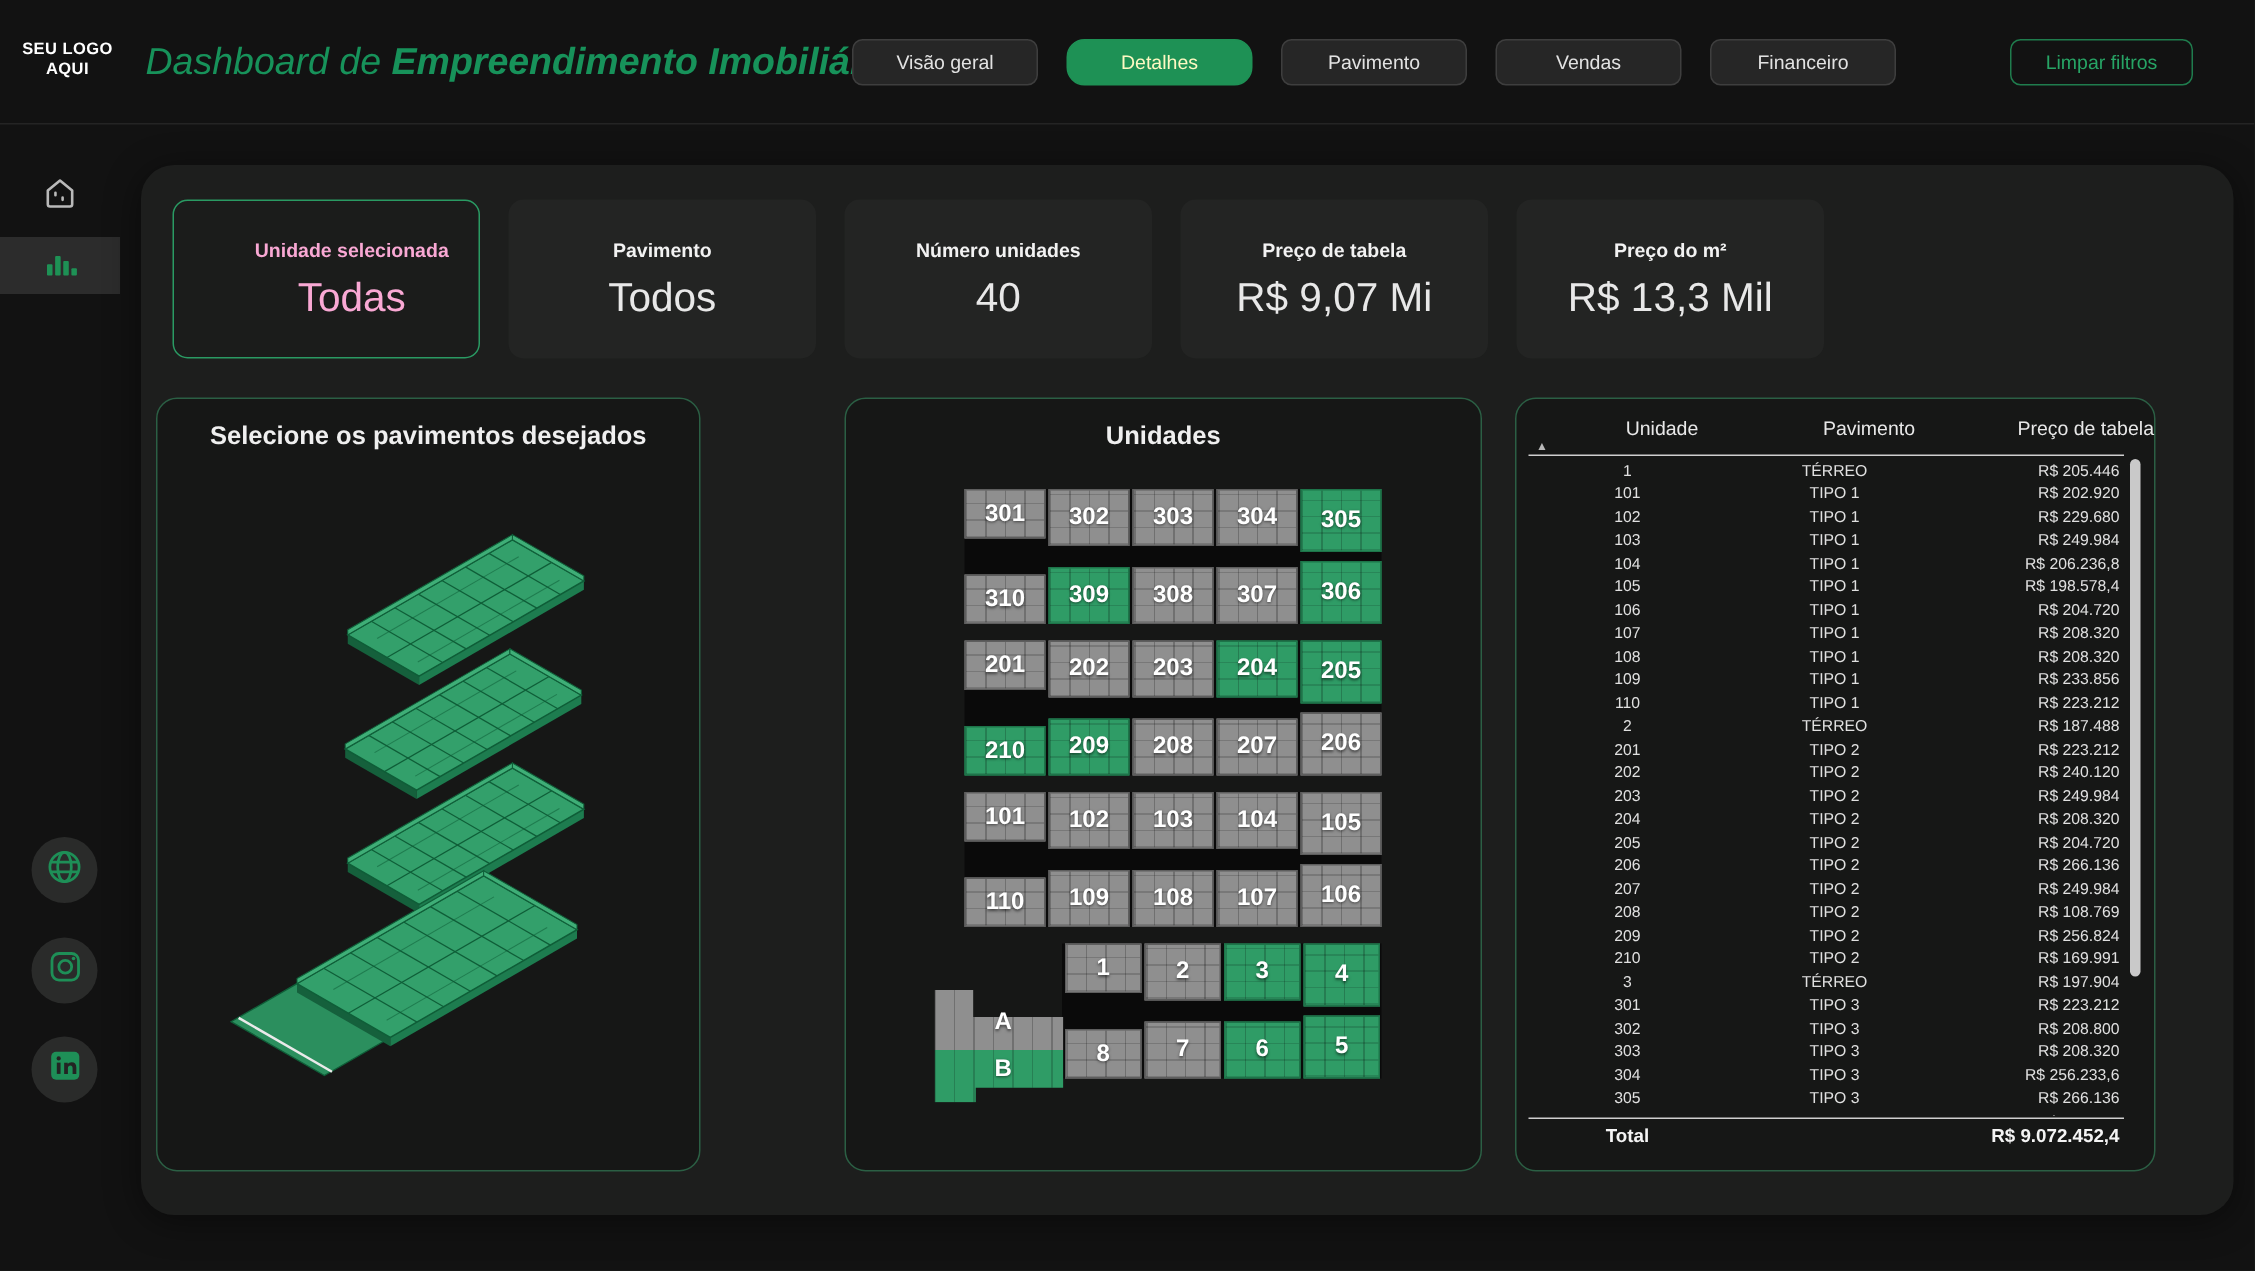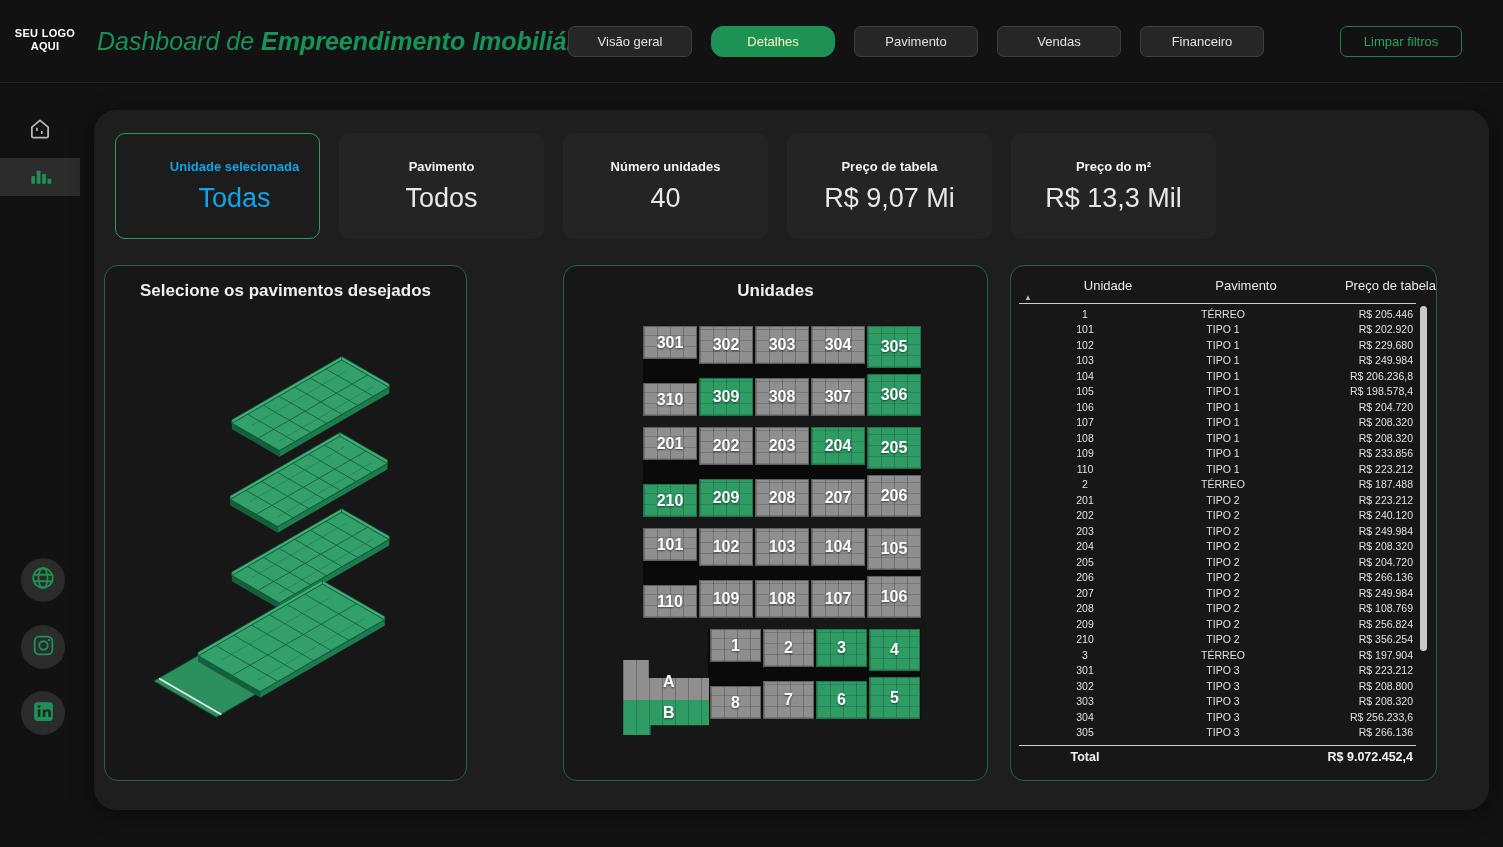--- a/index.html
+++ b/index.html
@@ -38,21 +38,21 @@
   .main { position:absolute; left:94px; top:110px; width:1395px; height:700px;
           background:#1d1e1d; border-radius:22px; box-shadow:0 4px 24px rgba(0,0,0,.45); }
 
   
   .kpi-row { position:absolute; left:21px; top:23px; display:flex; gap:19px; }
   .kpi { width:205px; height:106px; background:#232423; border-radius:10px;
          display:flex; flex-direction:column; align-items:center; justify-content:center; gap:9px; }
   .kpi .k-label { font-size:13px; font-weight:bold; color:#f2f2f2; }
   .kpi .k-value { font-size:27px; color:#e8e8e8; }
   .kpi.highlight { background:#1b1c1b; border:1px solid #2a9a63; }
-  .kpi.highlight .k-label, .kpi.highlight .k-value { color:#0ea5e9;margin-left:34px; }
+  .kpi.highlight .k-label, .kpi.highlight .k-value { color:#f9a8d4;margin-left:34px; }
 
   
   .panel { position:absolute; top:155px; height:516px; background:#161716;
            border:1px solid #2b5f44; border-radius:14px; }
   .panel-floors { left:10px;  width:363px; }
   .panel-units  { left:469px; width:425px; }
   .panel-table  { left:916px; width:427px; }
   .panel-title { text-align:center; margin-top:15px; font-size:17px; font-weight:bold; color:#efefef; }
 
   .floors-svg { position:absolute; left:0; top:0; width:100%; height:100%; }
@@ -531,21 +531,21 @@
           <div class="c3">R$ 108.769</div>
         </div>
         <div class="tbl-row">
           <div class="c1">209</div>
           <div class="c2">TIPO 2</div>
           <div class="c3">R$ 256.824</div>
         </div>
         <div class="tbl-row">
           <div class="c1">210</div>
           <div class="c2">TIPO 2</div>
-          <div class="c3">R$ 356.254</div>
+          <div class="c3">R$ 169.991</div>
         </div>
         <div class="tbl-row">
           <div class="c1">3</div>
           <div class="c2">TÉRREO</div>
           <div class="c3">R$ 197.904</div>
         </div>
         <div class="tbl-row">
           <div class="c1">301</div>
           <div class="c2">TIPO 3</div>
           <div class="c3">R$ 223.212</div>

